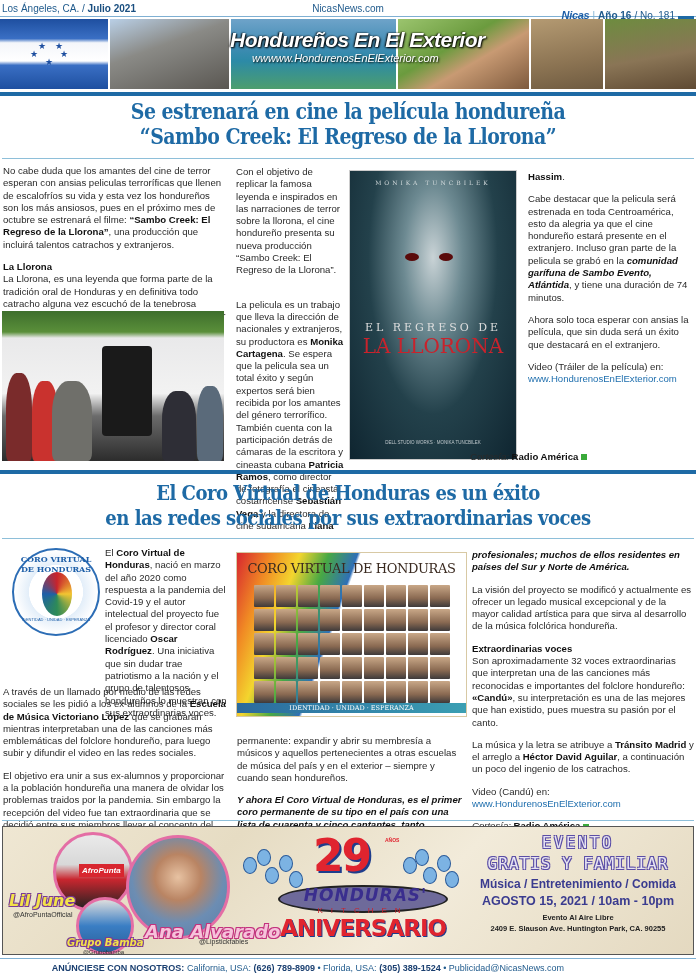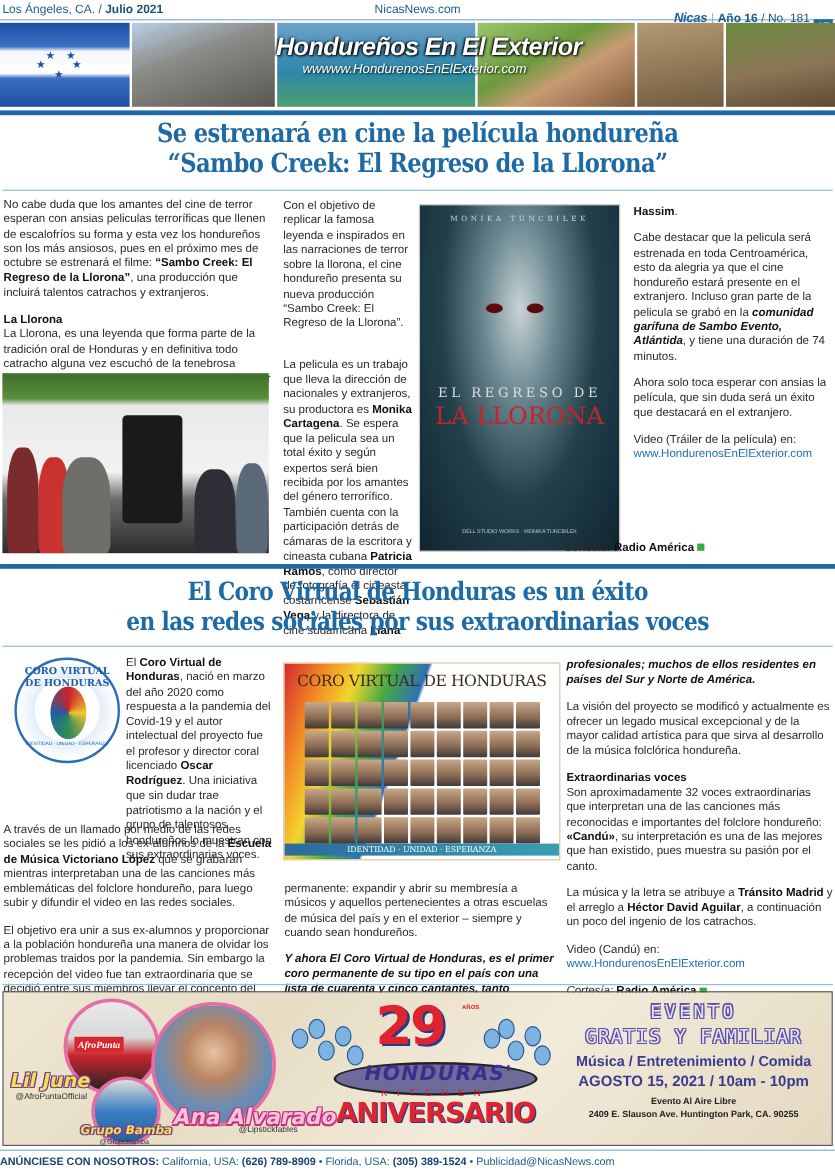--- a/index.html
+++ b/index.html
@@ -60,42 +60,42 @@
   .coro-photo .title { position: absolute; top: 8px; width: 100%; text-align: center; font-family: "DejaVu Serif", serif; font-size: 13px; color: #3a2a20; letter-spacing: -0.4px; }
   .grid { position: absolute; left: 17px; top: 32px; display: grid; grid-template-columns: repeat(9, 20px); grid-auto-rows: 22px; gap: 2px; }
   .grid div { background: linear-gradient(180deg,#c9a888 0%,#8a6a52 60%,#3e3a3a 100%); border-radius: 1px; }
   .coro-photo .motto { position: absolute; bottom: 3px; width: 100%; text-align: center; font-family: "DejaVu Serif", serif; font-size: 6.5px; color: #fff; background: linear-gradient(90deg,#2b6a9e,#3b9fb3); padding: 1px 0; }
 
   .ad { position: absolute; left: 2px; top: 826px; width: 692px; height: 129px; border: 1.5px solid #555; background: linear-gradient(135deg,#efe7d3 0%,#e6dcc3 30%,#f2ebda 60%,#e4d9c0 100%); overflow: hidden; }
   .circle { position: absolute; border-radius: 50%; border: 3px solid #e46ea5; overflow: hidden; }
   .c1 { left: 50px; top: 5px; width: 80px; height: 80px; background: linear-gradient(180deg,#eaeaea 0%,#d8d8d8 40%,#c9262f 60%,#222 100%); }
   .c2 { left: 123px; top: 8px; width: 104px; height: 104px; background: radial-gradient(circle at 50% 40%,#e7c2a2 0%,#b98463 30%,#6c8db3 60%,#5b7ea7 100%); }
   .c3 { left: 73px; top: 70px; width: 58px; height: 58px; background: linear-gradient(180deg,#ddd 0%,#3a7ec4 50%,#2a5f99 100%); }
-  .afro { position: absolute; left: 59px; top: 37px; background: #d8262f; color: #fff; font-weight: bold; font-style: italic; font-size: 8px; padding: 2px 3px; font-family: Liberation Serif, serif; }
+  .afro { position: absolute; left: 76px; top: 37px; background: #d8262f; color: #fff; font-weight: bold; font-style: italic; font-size: 8px; padding: 2px 3px; }
   .ad-name { position: absolute; font-weight: bold; font-style: italic; font-family: "DejaVu Sans", sans-serif; color: #f3e24a; text-shadow: -1px -1px 0 #7a3b95, 1px -1px 0 #7a3b95, -1px 1px 0 #7a3b95, 1px 1px 0 #7a3b95; }
   .ad-name.pink { color: #f6c2da; text-shadow: -1px -1px 0 #c2337e, 1px -1px 0 #c2337e, -1px 1px 0 #c2337e, 1px 1px 0 #c2337e; }
   .ad-handle { position: absolute; font-size: 7px; color: #333; }
 
   .balloons { position: absolute; left: 240px; top: 20px; width: 216px; height: 50px; }
   .balloons span { position: absolute; width: 14px; height: 17px; border-radius: 50%; background: #7cb3e3; border: 1px solid #2a5a99; }
   .num29 { position: absolute; left: 310px; top: 3px; font-size: 44px; font-weight: bold; color: #e0242f; font-family: "DejaVu Sans", sans-serif; text-shadow: 2px 2px 0 #1e3d8c; letter-spacing: -2px; }
   .anos { position: absolute; left: 382px; top: 10px; font-size: 5px; color: #e0242f; font-weight: bold; }
   .hk-plate { position: absolute; left: 275px; top: 58px; width: 170px; height: 28px; border-radius: 50%; background: #6e6a9a; border: 2px solid #222; }
   .hk-name { position: absolute; left: 285px; top: 58px; width: 155px; text-align: center; font-size: 17px; font-weight: bold; font-style: italic; color: #3a2e8e; font-family: "DejaVu Sans", sans-serif; letter-spacing: 1px; }
   .hk-kitchen { position: absolute; left: 300px; top: 79px; width: 120px; text-align: center; font-size: 8px; color: #c8232c; letter-spacing: 8px; }
   .hk-aniv { position: absolute; left: 275px; top: 88px; width: 170px; text-align: center; font-size: 23px; font-weight: bold; color: #e0242f; font-family: "DejaVu Sans", sans-serif; text-shadow: 1px 1px 0 #1e3d8c; letter-spacing: -1px; }
 
   .ev1 { position: absolute; left: 458px; top: 7px; width: 234px; text-align: center; font-family: "DejaVu Sans Mono", monospace; font-size: 15px; color: #e7e4f2; text-shadow: -1px -1px 0 #5b4ea6, 1px -1px 0 #5b4ea6, -1px 1px 0 #5b4ea6, 1px 1px 0 #5b4ea6; letter-spacing: 3px; }
   .ev2 { top: 27px; font-size: 16px; letter-spacing: 1px; }
   .ev3 { position: absolute; left: 458px; top: 50px; width: 234px; text-align: center; color: #3a3b8f; font-size: 12px; font-weight: bold; }
   .ev4 { top: 67px; font-size: 12.5px; }
   .ev5 { position: absolute; left: 458px; top: 86px; width: 234px; text-align: center; color: #222; font-size: 7.5px; font-weight: bold; }
   .ev6 { top: 97px; }
 
-  .footer { position: absolute; left: 0; top: 963px; width: 564px; text-align: left; font-size: 9px; color: #1f5a8c; }
+  .footer { position: absolute; left: 0; top: 963px; width: 564px; text-align: right; font-size: 9px; color: #1f5a8c; }
   .footer b { color: #1a3f70; }
   .footrule { position: absolute; left: 0; top: 958px; width: 696px; height: 1px; background: #7fb0d3; }
 </style>
 </head>
 <body>
 
 <div class="topbar">
   <div class="left">
     <span>Los Ángeles, CA. /</span>
     <b>Julio 2021</b>
@@ -128,21 +128,21 @@
 <div class="banner-url">wwwww.HondurenosEnElExterior.com</div>
 
 <div class="rule" style="top:92px"></div>
 <div class="headline h1a">
   <div>Se estrenará en cine la película hondureña</div>
   <div>“Sambo Creek: El Regreso de la Llorona”</div>
 </div>
 <div class="thinrule" style="left:2px;top:158px;width:692px"></div>
 
 <div class="col" style="left:3px;top:165px;width:225px">
-  <p><span>No cabe duda que los amantes del cine de terror esperan con ansias peliculas terroríficas que llenen de escalofríos su forma y esta vez los hondureños son los más ansiosos, pues en el próximo mes de octubre se estrenará el filme: </span><b>“Sambo Creek: El Regreso de la Llorona”</b><span>, una producción que incluirá talentos catrachos y extranjeros.</span></p>
+  <p><span>No cabe duda que los amantes del cine de terror esperan con ansias peliculas terroríficas que llenen de escalofríos su vida y esta vez los hondureños son los más ansiosos, pues en el próximo mes de octubre se estrenará el filme: </span><b>“Sambo Creek: El Regreso de la Llorona”</b><span>, una producción que incluirá talentos catrachos y extranjeros.</span></p>
   <div class="sub">La Llorona</div>
   <p>La Llorona, es una leyenda que forma parte de la tradición oral de Honduras y en definitiva todo catracho alguna vez escuchó de la  tenebrosa historia que no dejaba que estuviesen tranquilos por las noches.</p>
 </div>
 <div class="photo1">
   <div class="cam"></div>
   <div class="p" style="left:4px;top:62px;width:26px;height:88px;background:#7a2b2b"></div>
   <div class="p" style="left:30px;top:70px;width:26px;height:80px;background:#c9322e"></div>
   <div class="p" style="left:50px;top:70px;width:40px;height:80px;background:#6f6f6a"></div>
   <div class="p" style="left:160px;top:80px;width:34px;height:70px;background:#2e2e36"></div>
   <div class="p" style="left:195px;top:75px;width:26px;height:75px;background:#5a6a7a"></div>

